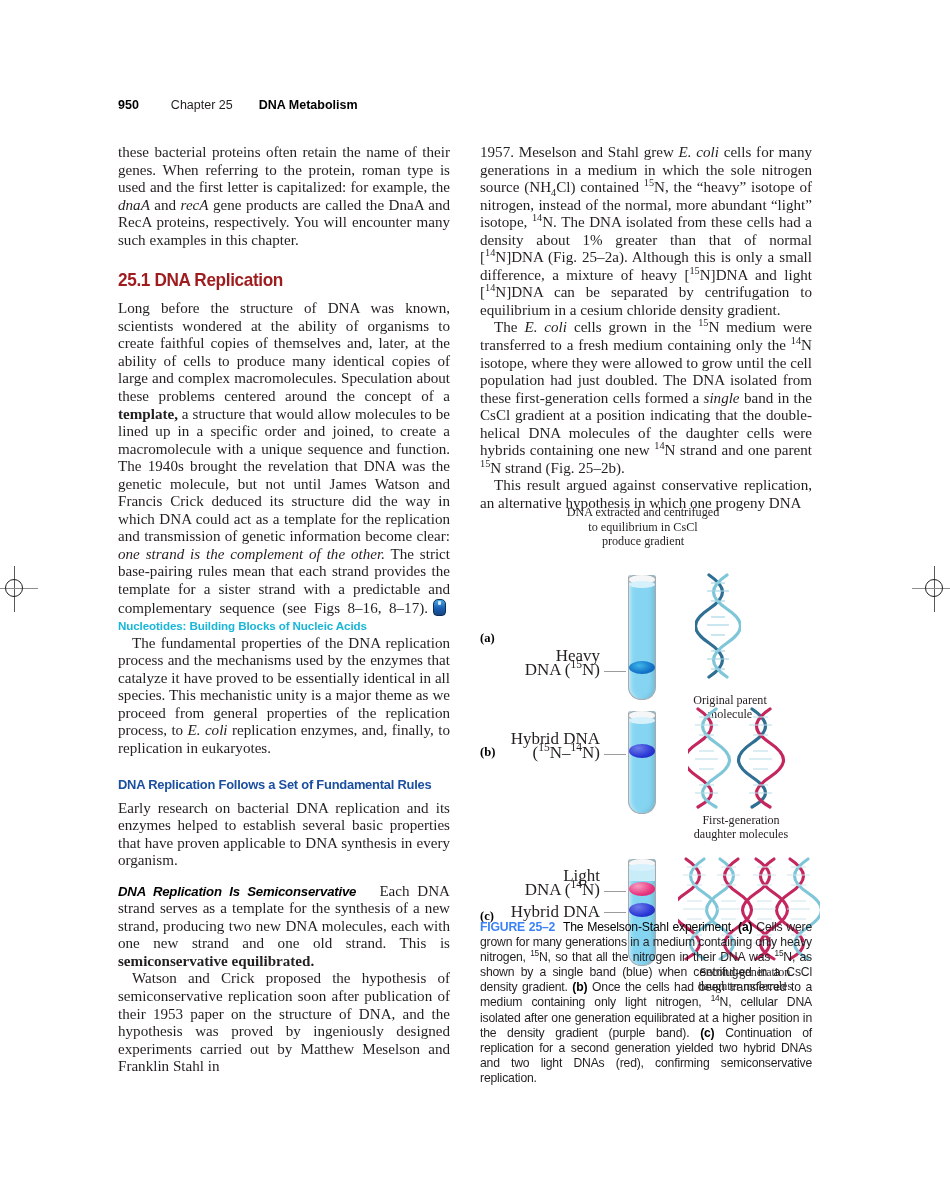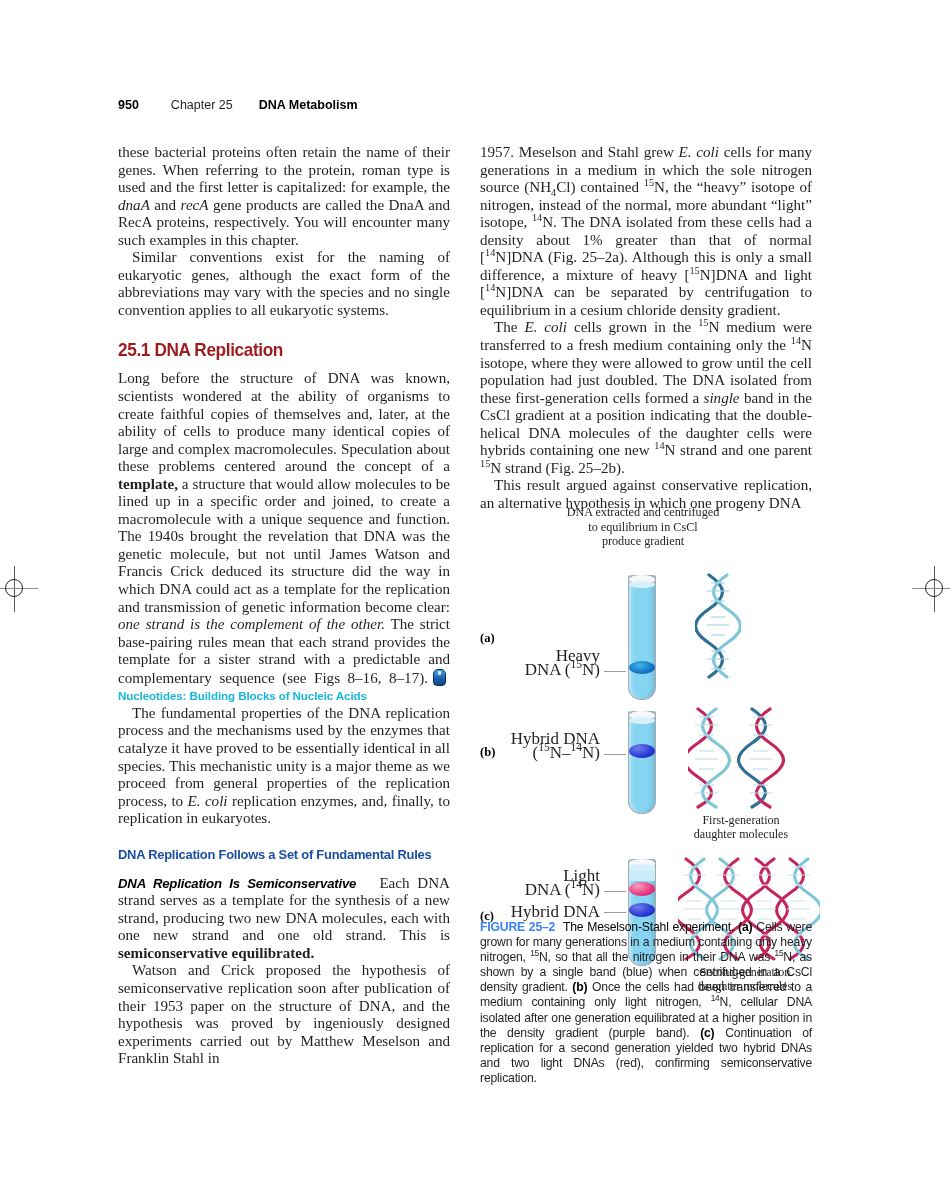--- a/index.html
+++ b/index.html
@@ -142,30 +142,30 @@
 <div id="running-head">
   <span class="pgnum">950</span>
   <span class="chap">Chapter 25</span>
   <span class="title">DNA Metabolism</span>
 </div>
 
 <div class="col" id="col-left">
 
   <p class="body noindent"><span>these bacterial proteins often retain the name of their genes. When referring to the protein, roman type is used and the first letter is capitalized: for example, the </span><span class="it">dnaA</span><span> and </span><span class="it">recA</span><span> gene products are called the DnaA and RecA proteins, respectively. You will encounter many such examples in this chapter.</span></p>
 
-  <p class="body">Similar conventions exist for the naming of eukaryotic genes, although the exact form of the abbreviations may vary with the species and no single convention applies to all eukaryotic systems.</p>
 
   <h2 class="section-head">25.1 DNA Replication</h2>
 
   <p class="body noindent"><span>Long before the structure of DNA was known, scientists wondered at the ability of organisms to create faithful copies of themselves and, later, at the ability of cells to produce many identical copies of large and complex macromolecules. Speculation about these problems centered around the concept of a </span><span class="bd">template,</span><span> a structure that would allow molecules to be lined up in a specific order and joined, to create a macromolecule with a unique sequence and function. The 1940s brought the revelation that DNA was the genetic molecule, but not until James Watson and Francis Crick deduced its structure did the way in which DNA could act as a template for the replication and transmission of genetic information become clear: </span><span class="it">one strand is the complement of the other.</span><span> The strict base-pairing rules mean that each strand provides the template for a sister strand with a predictable and complementary sequence (see Figs 8–16, 8–17).</span><span class="mouse-icon"></span><span class="medialink">Nucleotides: Building Blocks of Nucleic Acids</span></p>
 
   <p class="body"><span>The fundamental properties of the DNA replication process and the mechanisms used by the enzymes that catalyze it have proved to be essentially identical in all species. This mechanistic unity is a major theme as we proceed from general properties of the replication process, to </span><span class="it">E. coli</span><span> replication enzymes, and, finally, to replication in eukaryotes.</span></p>
 
   <h3 class="sub-head">DNA Replication Follows a Set of Fundamental Rules</h3>
 
+  <p class="body noindent">Early research on bacterial DNA replication and its enzymes helped to establish several basic properties that have proven applicable to DNA synthesis in every organism.</p>
 
   <p class="body noindent" style="margin-top:13px;"><span class="runin">DNA Replication Is Semiconservative</span>&nbsp;&nbsp;&nbsp;<span>Each DNA strand serves as a template for the synthesis of a new strand, producing two new DNA molecules, each with one new strand and one old strand. This is </span><span class="bd">semiconservative equilibrated.</span></p>
 
   <p class="body">Watson and Crick proposed the hypothesis of semiconservative replication soon after publication of their 1953 paper on the structure of DNA, and the hypothesis was proved by ingeniously designed experiments carried out by Matthew Meselson and Franklin Stahl in</p>
 </div>
 
 <div class="col" id="col-right">
 
   <p class="body noindent"><span>1957. Meselson and Stahl grew </span><span class="it">E. coli</span><span> cells for many generations in a medium in which the sole nitrogen source (NH</span><sub>4</sub><span>Cl) contained </span><sup>15</sup><span>N, the “heavy” isotope of nitrogen, instead of the normal, more abundant “light” isotope, </span><sup>14</sup><span>N. The DNA isolated from these cells had a density about 1% greater than that of normal [</span><sup>14</sup><span>N]DNA (Fig. 25–2a). Although this is only a small difference, a mixture of heavy [</span><sup>15</sup><span>N]DNA and light [</span><sup>14</sup><span>N]DNA can be separated by centrifugation to equilibrium in a cesium chloride density gradient.</span></p>
 
@@ -208,20 +208,24 @@
         <line x1="16" y1="30" x2="30" y2="30"></line>
           <line x1="16" y1="46" x2="30" y2="46"></line>
         <line x1="12" y1="54" x2="34" y2="54"></line>
           <line x1="16" y1="64" x2="30" y2="64"></line>
         <line x1="16" y1="80" x2="30" y2="80"></line>
           <line x1="12" y1="88" x2="34" y2="88"></line>
         <line x1="16" y1="98" x2="30" y2="98"></line>
       </g>
     </svg>
 
+    <div class="fig-caption-under" style="left:165px;top:144px;">
+      <span>Original parent</span><br>
+      <span>molecule</span>
+    </div>
   </div>
 
   <div class="panel" id="panel-b">
     <div class="panel-letter" style="left:0px;top:28px;">(b)</div>
 
     <div class="tube-label" style="left:20px;top:15px;width:100px;">
       <span>Hybrid DNA</span><br>
       <span>(</span><sup>15</sup><span>N–</span><sup>14</sup><span>N)</span>
     </div>
     <div class="leader" style="left:124px;top:37px;width:22px;"></div>

